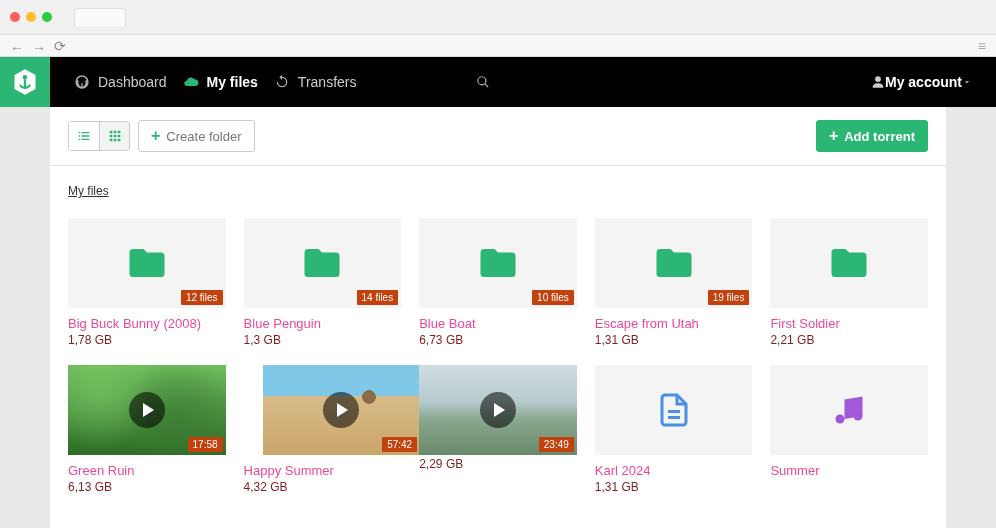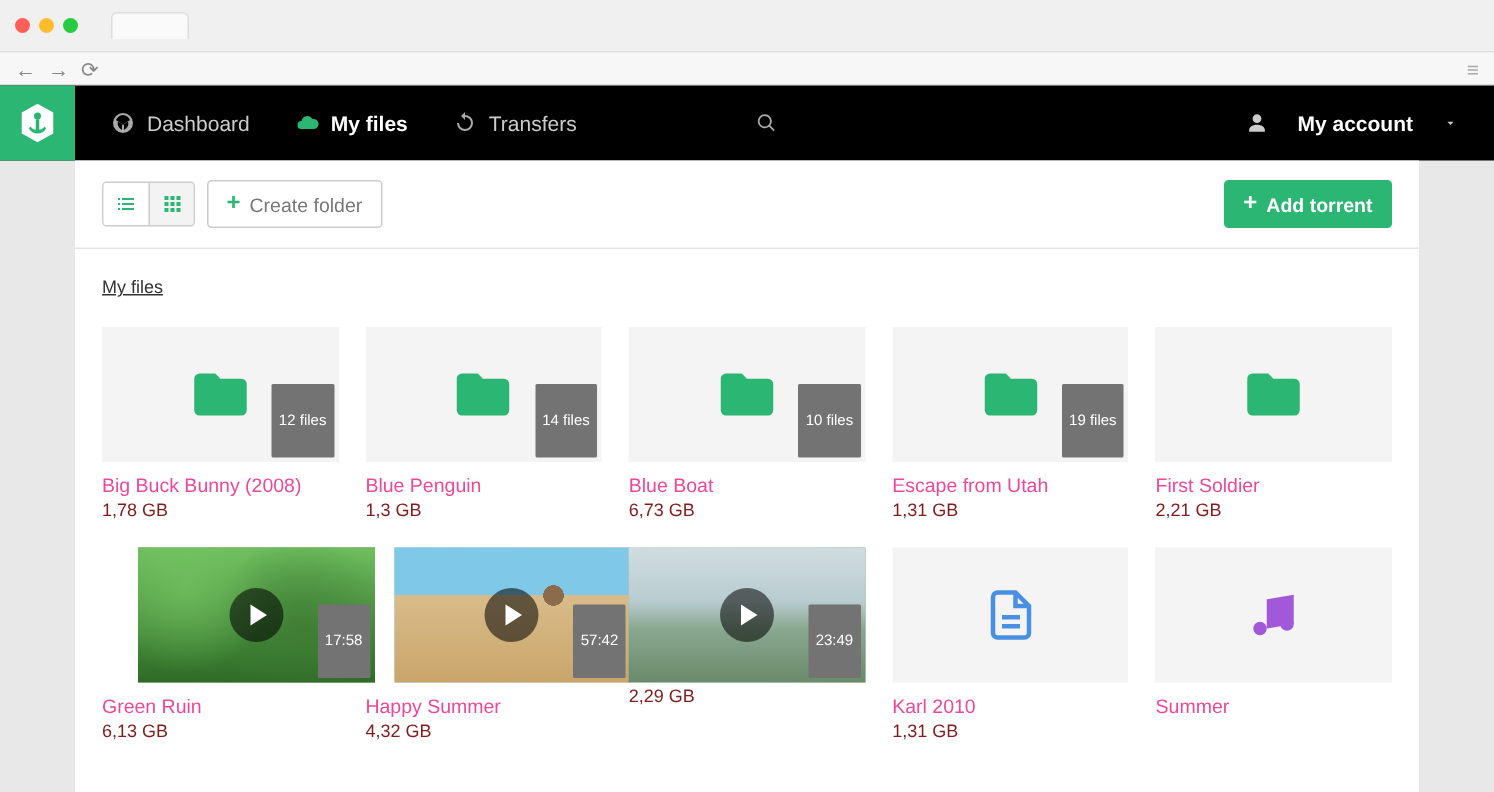--- a/index.html
+++ b/index.html
@@ -43,21 +43,21 @@
   color: #fff;
 }
 .logo {
   width: 50px;
   height: 50px;
   background: #2bb673;
   display: flex;
   align-items: center;
   justify-content: center;
 }
-.nav-items { display: flex; gap: 30px; margin-left: 24px; }
+.nav-items { display: flex; gap: 16px; margin-left: 24px; }
 .nav-item {
   display: flex;
   align-items: center;
   gap: 8px;
   font-size: 14px;
   font-weight: 500;
   color: #ccc;
   cursor: pointer;
 }
 .nav-item.active { color: #fff; font-weight: 700; }
@@ -74,21 +74,21 @@
   border: none;
   color: #fff;
   font-size: 14px;
   outline: none;
   width: 200px;
 }
 .search-input::placeholder { color: #888; }
 .account {
   display: flex;
   align-items: center;
-  gap: 20px;
+  gap: 0;
   margin-right: 24px;
   font-size: 14px;
   font-weight: 600;
   cursor: pointer;
 }
 
 .content {
   background: #fff;
   margin: 0 50px;
   min-height: 480px;
@@ -162,24 +162,24 @@
   align-items: center;
   justify-content: center;
 }
 .thumb.folder-thumb svg { width: 42px; height: 42px; }
 .thumb.doc-thumb svg { width: 36px; height: 36px; }
 .thumb.audio-thumb svg { width: 36px; height: 36px; }
 .badge {
   position: absolute;
   bottom: 3px;
   right: 3px;
-  background: #737373;
+  background: #c2410c;
   color: #fff;
   font-size: 10px;
-  padding: 19px 5px;
+  padding: 2px 5px;
   font-weight: 500;
   border-radius: 1px;
 }
 .tile-title {
   font-size: 13px;
   color: #ec4899;
   margin-top: 8px;
   white-space: nowrap;
   overflow: hidden;
   text-overflow: ellipsis;
@@ -188,21 +188,21 @@
   font-size: 12px;
   color: #7f1d1d;
   margin-top: 2px;
 }
 
 .video-thumb {
   background: linear-gradient(135deg, #4a7c3a, #2d5a2d);
   position: relative;
   overflow: hidden;
 }
-.video-thumb.v1 { background: linear-gradient(135deg, #3b7d2e, #1e5a15); margin-left: 24px; }
+.video-thumb.v1 { background: linear-gradient(135deg, #3b7d2e, #1e5a15); }
 .video-thumb.v2 { background: linear-gradient(135deg, #5ab0d8, #c9a56a); margin-left: 19px; }
 .video-thumb.v3 { background: linear-gradient(135deg, #a8c0c8, #6b8a6a); }
 .play-btn {
   width: 36px;
   height: 36px;
   border-radius: 50%;
   background: rgba(0,0,0,0.55);
   display: flex;
   align-items: center;
   justify-content: center;
@@ -422,21 +422,21 @@
         </div>
         <div class="tile-meta">2,29 GB</div>
       </div>
       <div class="tile">
         <div class="thumb doc-thumb">
           <svg viewBox="0 0 24 24" fill="none" stroke="#4a90e2" stroke-width="2">
             <path d="M14 2H6a2 2 0 00-2 2v16a2 2 0 002 2h12a2 2 0 002-2V8l-6-6z"></path>
             <path d="M14 2v6h6M8 13h8M8 17h8"></path>
           </svg>
         </div>
-        <div class="tile-title">Karl 2010</div>
+        <div class="tile-title">Karl 2024</div>
         <div class="tile-meta">1,31 GB</div>
       </div>
       <div class="tile">
         <div class="thumb audio-thumb">
           <svg viewBox="0 0 24 24" fill="#a259d9">
             <path d="M9 18V5l12-2v13"></path>
             <circle cx="6" cy="18" r="3"></circle>
             <circle cx="18" cy="16" r="3"></circle>
           </svg>
         </div>

